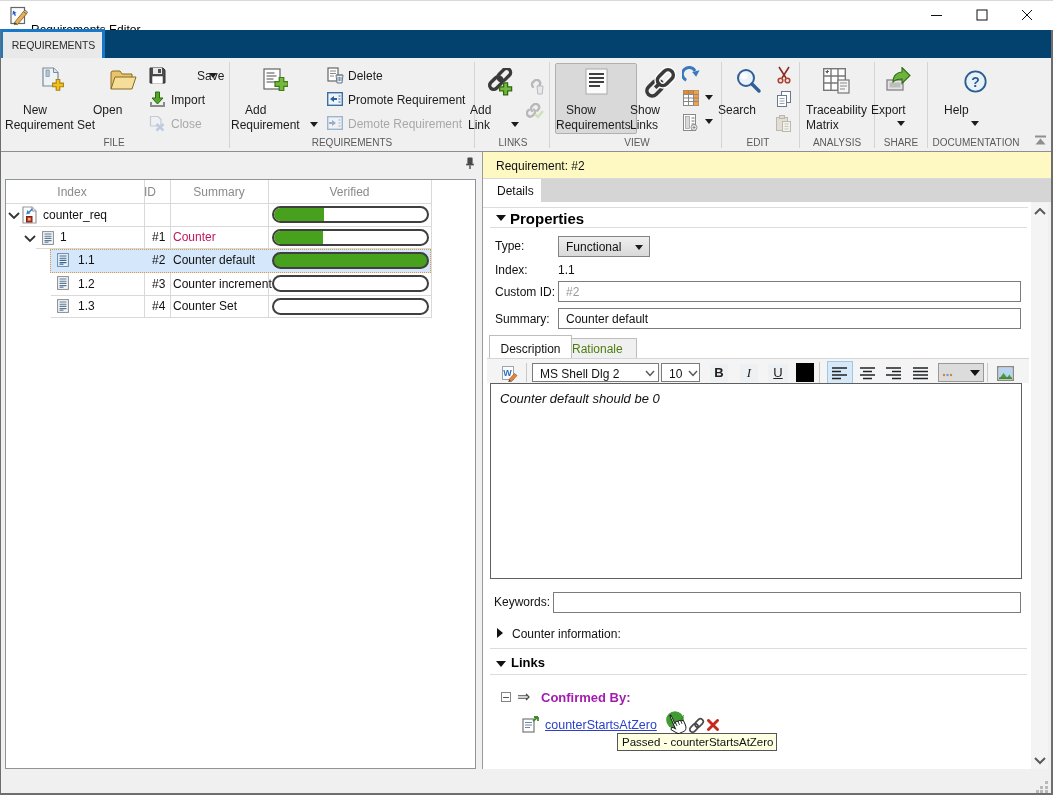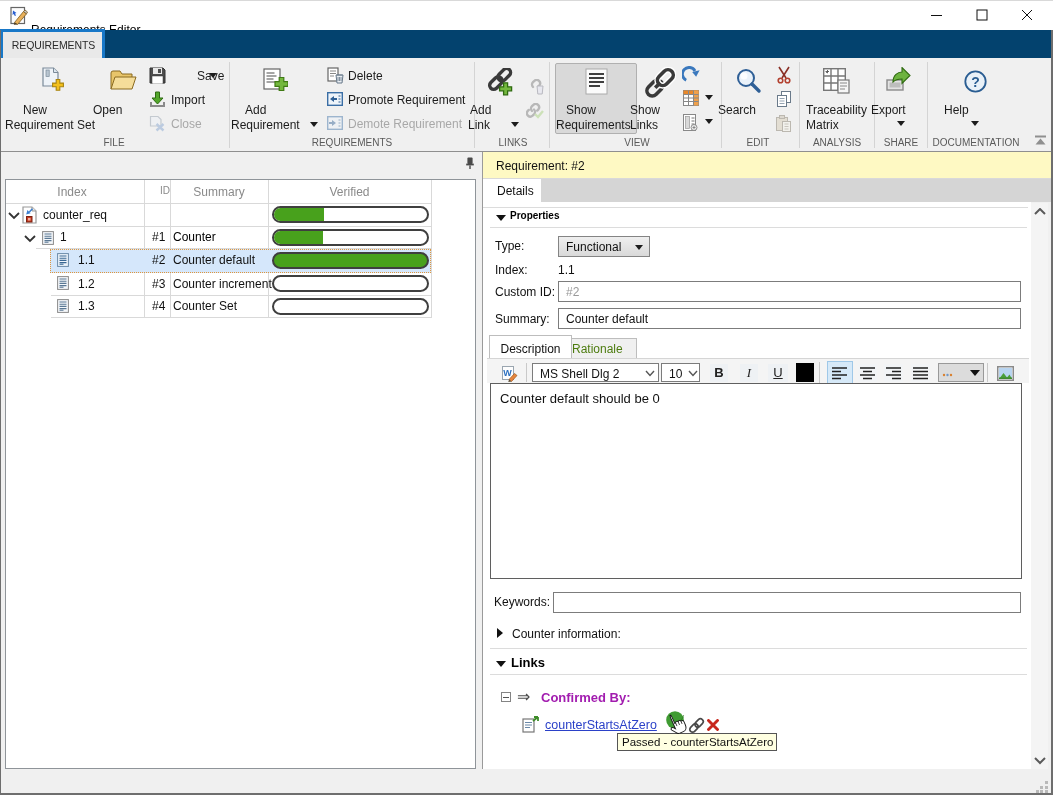--- a/index.html
+++ b/index.html
@@ -257,21 +257,21 @@
 
   <svg class="abs" style="left:466px;top:157px" width="8" height="13" viewBox="0 0 8 13">
     <rect x="1.4" y="0.5" width="5.2" height="6.5" rx="1" fill="#4a4a4a"></rect>
     <rect x="0.2" y="6.6" width="7.6" height="1.8" fill="#4a4a4a"></rect>
     <rect x="3.3" y="8.4" width="1.4" height="3.6" fill="#4a4a4a"></rect>
   </svg>
 
   <div id="leftpanel">
 
     <div style="position:absolute;left:0;top:5px;width:132px;font-size:12px;color:#8a8a8a;text-align:center;">Index</div>
-    <div style="position:absolute;left:138px;top:5px;width:26px;font-size:10px;color:#8a8a8a;text-align:right;">ID</div>
+    <div style="position:absolute;left:138px;top:5px;width:26px;font-size:12px;color:#8a8a8a;text-align:left;">ID</div>
     <div style="position:absolute;left:164px;top:5px;width:98px;font-size:12px;color:#8a8a8a;text-align:center;">Summary</div>
     <div style="position:absolute;left:262px;top:5px;width:163px;font-size:12px;color:#8a8a8a;text-align:center;">Verified</div>
 
     <div style="position:absolute;left:138px;top:0;width:1px;height:138px;background:#d9d9d9;"></div>
     <div style="position:absolute;left:164px;top:0;width:1px;height:138px;background:#d9d9d9;"></div>
     <div style="position:absolute;left:262px;top:0;width:1px;height:138px;background:#d9d9d9;"></div>
     <div style="position:absolute;left:425px;top:0;width:1px;height:138px;background:#d9d9d9;"></div>
 
     <div style="position:absolute;left:0;top:23px;width:426px;height:1px;background:#d9d9d9;"></div>
     <div style="position:absolute;left:14px;top:46px;width:412px;height:1px;background:#d9d9d9;"></div>
@@ -295,21 +295,21 @@
 
     <svg class="abs" style="left:18px;top:54px" width="12" height="9">
         <path d="M1 2 L6 7 L11 2" stroke="#333" stroke-width="1.8" fill="none"></path>
       </svg>
     <svg class="abs" style="left:36px;top:51px" width="12" height="14" viewBox="0 0 12 14">
       <rect x="0.6" y="0.6" width="10.8" height="12.8" fill="#f4f7fa" stroke="#8a8a8a" stroke-width="1"></rect>
       <path d="M2.5 3 h7 M2.5 5.2 h7 M2.5 7.4 h7 M2.5 9.6 h7 M2.5 11.3 h4" stroke="#5a7894" stroke-width="1.1"></path>
     </svg>
     <div style="position:absolute;left:54px;top:50px;font-size:12px;color:#111;">1</div>
     <div style="position:absolute;left:146px;top:50px;font-size:12px;color:#111;">#1</div>
-    <div style="position:absolute;left:167px;top:50px;font-size:12px;color:#000000;">Counter</div>
+    <div style="position:absolute;left:167px;top:50px;font-size:12px;color:#be185d;">Counter</div>
 
     <div style="position:absolute;left:44px;top:69px;width:381px;height:24px;background:#d5e7fb;border:1px dotted #e0963c;box-sizing:border-box;"></div>
     <svg class="abs" style="left:51px;top:73px" width="12" height="14" viewBox="0 0 12 14">
       <rect x="0.6" y="0.6" width="10.8" height="12.8" fill="#eef4fb" stroke="#6a8aa8" stroke-width="1"></rect>
       <path d="M2.5 3 h7 M2.5 5.2 h7 M2.5 7.4 h7 M2.5 9.6 h7 M2.5 11.3 h4" stroke="#3a6894" stroke-width="1.1"></path>
     </svg>
     <div style="position:absolute;left:72px;top:73px;font-size:12px;color:#111;">1.1</div>
     <div style="position:absolute;left:146px;top:73px;font-size:12px;color:#111;">#2</div>
     <div style="position:absolute;left:167px;top:73px;font-size:12px;color:#111;">Counter default</div>
 
@@ -347,21 +347,21 @@
   <div id="rp-tabs">
     <div style="position:absolute;left:0px;top:0px;width:58px;height:23px;background:#fff;">
       <div style="position:absolute;left:14px;top:5px;font-size:12px;color:#111;">Details</div>
     </div>
   </div>
   <div class="abs" style="left:483px;top:202px;width:548px;height:567px;background:#fff;"></div>
   <div id="rp-content">
     <div class="seph" style="left:-4px;top:4px;width:545px;"></div>
 
     <span class="tri-d abs" style="left:9px;top:12px;"></span>
-    <div class="abs" style="left:23px;top:7px;font-size:10px;font-weight:bold;color:#000;">Properties</div>
+    <div class="abs" style="left:23px;top:7px;font-size:15px;font-weight:bold;color:#000;">Properties</div>
     <div class="seph" style="left:3px;top:24px;width:537px;"></div>
     <div class="abs" style="left:8px;top:36px;font-size:12px;color:#111;">Type:</div>
     <div class="abs" style="left:71px;top:33px;width:92px;height:21px;background:linear-gradient(#efefef,#d9d9d9);border:1px solid #848484;box-sizing:border-box;">
       <div class="abs" style="left:7px;top:3px;font-size:12px;color:#111;">Functional</div>
       <span class="dd abs" style="left:76px;top:8px;"></span>
     </div>
     <div class="abs" style="left:8px;top:60px;font-size:12px;color:#111;">Index:</div>
     <div class="abs" style="left:71px;top:60px;font-size:12px;color:#111;">1.1</div>
     <div class="abs" style="left:8px;top:82px;font-size:12px;color:#111;">Custom ID:</div>
     <div class="field" style="left:71px;top:78px;width:463px;height:21px;">
@@ -434,21 +434,21 @@
     </div>
     <div class="abs" style="left:500px;top:160px;width:1px;height:19px;background:#c9c9c9;"></div>
     <svg class="abs" style="left:510px;top:163px" width="17" height="15" viewBox="0 0 17 15">
       <rect x="0.75" y="0.75" width="15.5" height="13.5" fill="#fff" stroke="#8a8a8a" stroke-width="1.5"></rect>
       <rect x="2" y="2" width="13" height="11" fill="#b8d4f0"></rect>
       <path d="M2 13 l4.5-6 3.5 4.5 2.5-3 2.5 4.5 z" fill="#4a9e3a"></path>
       <path d="M2 13 h13 v-1.5 h-13 z" fill="#3f8a30"></path>
     </svg>
 
     <div class="abs" style="left:3px;top:180px;width:532px;height:196px;background:#fff;border:1px solid #5f5f5f;box-sizing:border-box;">
-      <div style="position:absolute;left:9px;top:7px;font-size:13px;color:#111;">Counter default should be 0</div>
+      <div style="position:absolute;left:9px;top:7px;font-size:13px;color:#111;font-style:italic;">Counter default should be 0</div>
     </div>
 
     <div class="abs" style="left:7px;top:392px;font-size:12px;color:#111;">Keywords:</div>
     <div class="field" style="left:66px;top:389px;width:468px;height:21px;"></div>
 
     <span class="tri-r abs" style="left:10px;top:425px;"></span>
     <div class="abs" style="left:25px;top:424px;font-size:12px;color:#111;">Counter information:</div>
     <div class="seph" style="left:3px;top:445px;width:537px;"></div>
 
     <span class="tri-d abs" style="left:9px;top:458px;"></span>

